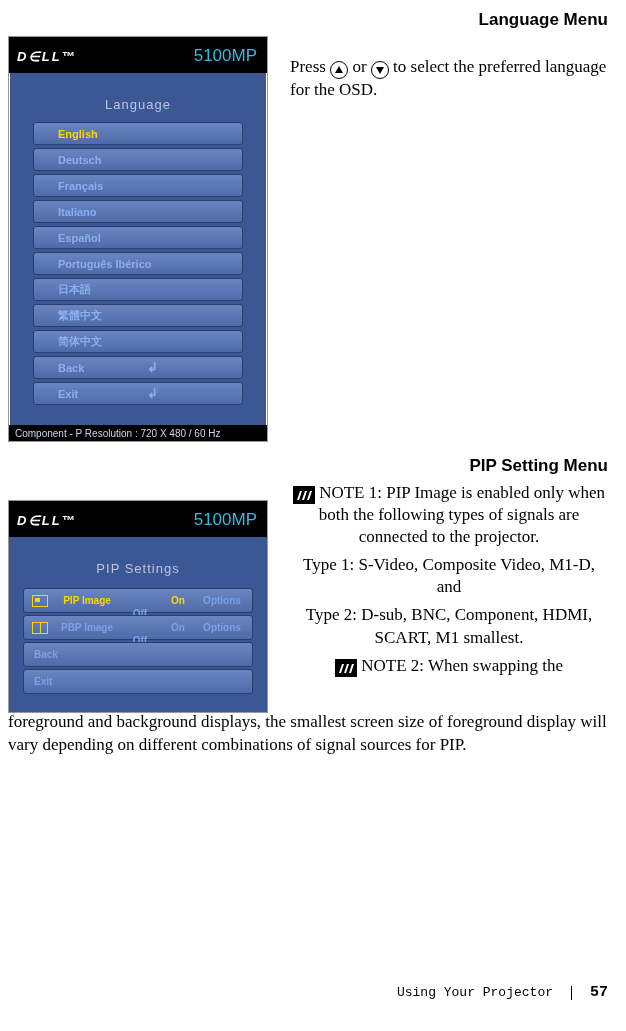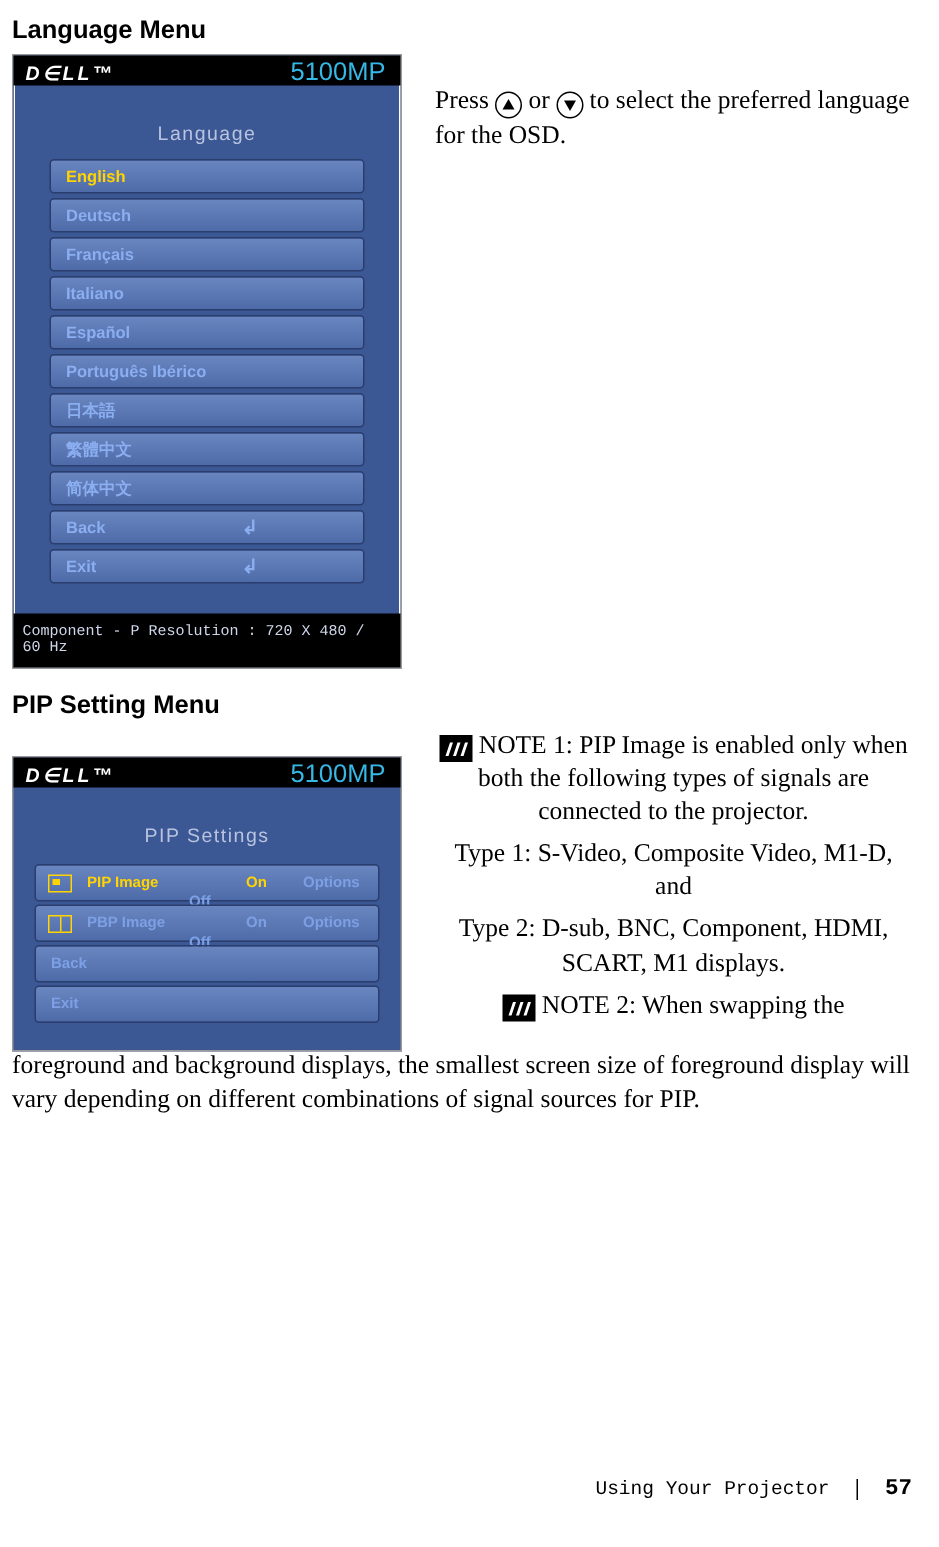--- a/index.html
+++ b/index.html
@@ -11,40 +11,41 @@
       color: #000;
       position: relative;
       padding: 10px 18px 0 8px;
     }
     .heading {
       font-family: Helvetica, Arial, sans-serif;
       font-weight: bold;
       font-size: 17px;
       color: #000;
       margin-bottom: 6px;
+      text-align: right;
     }
     .section1 {
       display: flex;
       align-items: flex-start;
       gap: 22px;
       margin-bottom: 14px;
     }
     .osd {
       width: 260px;
       background: #3b5794;
       border: 1px solid #999;
       box-shadow: 0 0 0 1px #fff inset;
     }
     .osd-header {
       display: flex;
       justify-content: space-between;
       align-items: center;
       padding: 4px 10px 2px 8px;
       background: #000;
-      height: 20px;
+      height: 36px;
     }
     .dell-logo {
       color: #fff;
       font-family: Arial, sans-serif;
       font-weight: bold;
       font-size: 13px;
       letter-spacing: 2px;
       font-style: italic;
     }
     .model {
@@ -67,21 +68,21 @@
       flex-direction: column;
       gap: 3px;
     }
     .osd-item {
       background: linear-gradient(#6a86c0, #4e6ba9);
       border: 1px solid #2a3e6e;
       border-radius: 3px;
       height: 23px;
       display: flex;
       align-items: center;
-      padding: 0 10px;
+      padding: 0 24px;
       color: #8aaef0;
       font-family: Arial, sans-serif;
       font-size: 11px;
       font-weight: bold;
     }
     .osd-item.selected {
       color: #ffd400;
     }
     .osd-item.back, .osd-item.exit {
       color: #8aaef0;
@@ -89,24 +90,24 @@
     }
     .osd-arrow {
       margin-left: auto;
       margin-right: 60px;
       color: #8aaef0;
       font-size: 13px;
     }
     .osd-footer {
       background: #000;
       color: #cfd6e9;
-      font-family: Liberation Mono, monospace;
+      font-family: Liberation Sans, sans-serif;
       font-size: 10px;
       padding: 4px 6px;
-      height: 36px;
+      height: 16px;
       display: flex;
       align-items: center;
     }
     .body-text {
       font-size: 17px;
       line-height: 1.3;
       flex: 1;
       padding-top: 20px;
     }
     .arrow-btn {
@@ -130,20 +131,21 @@
       width: 260px;
       background: #3b5794;
       border: 1px solid #999;
       margin-top: 18px;
     }
     .osd2-list {
       padding: 2px 14px 18px 14px;
       display: flex;
       flex-direction: column;
       gap: 2px;
+      text-align: center;
     }
     .osd2-row {
       background: linear-gradient(#6a86c0, #4e6ba9);
       border: 1px solid #2a3e6e;
       border-radius: 3px;
       height: 25px;
       display: flex;
       align-items: center;
       padding: 0 8px;
       font-family: Arial, sans-serif;
@@ -307,21 +309,21 @@
 
   <div class="right-col">
     <div class="para">
       <span class="note-icon">
         <svg viewBox="0 0 16 12">
             <path d="M1 11 L4 2 L6 2 L3 11 Z M6 11 L9 2 L11 2 L8 11 Z M11 11 L14 2 L16 2 L13 11 Z" fill="#fff"></path>
           </svg>
       </span><span> NOTE 1: PIP Image is enabled only when both the following types of signals are connected to the projector.</span>
     </div>
     <div class="para">Type 1: S-Video, Composite Video, M1-D, and</div>
-    <div class="para">Type 2: D-sub, BNC, Component, HDMI, SCART, M1 displays.</div>
+    <div class="para">Type 2: D-sub, BNC, Component, HDMI, SCART, M1 smallest.</div>
     <div>
       <span class="note-icon">
         <svg viewBox="0 0 16 12">
             <path d="M1 11 L4 2 L6 2 L3 11 Z M6 11 L9 2 L11 2 L8 11 Z M11 11 L14 2 L16 2 L13 11 Z" fill="#fff"></path>
           </svg>
       </span><span> NOTE 2: When swapping the </span>
     </div>
   </div>
 </div>
 

